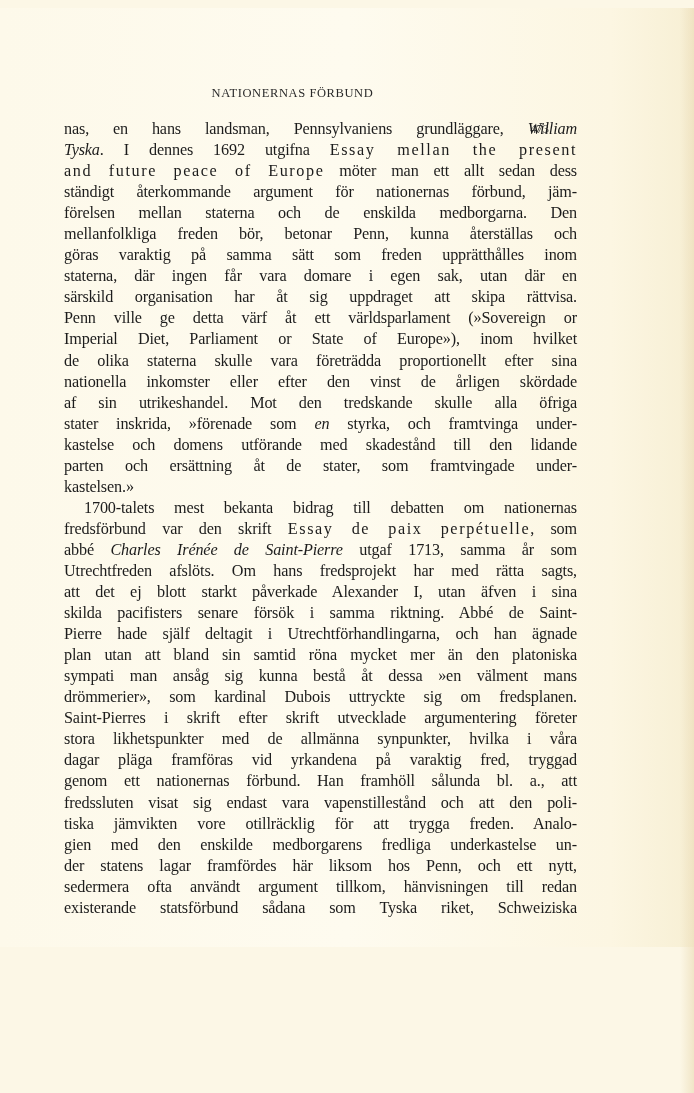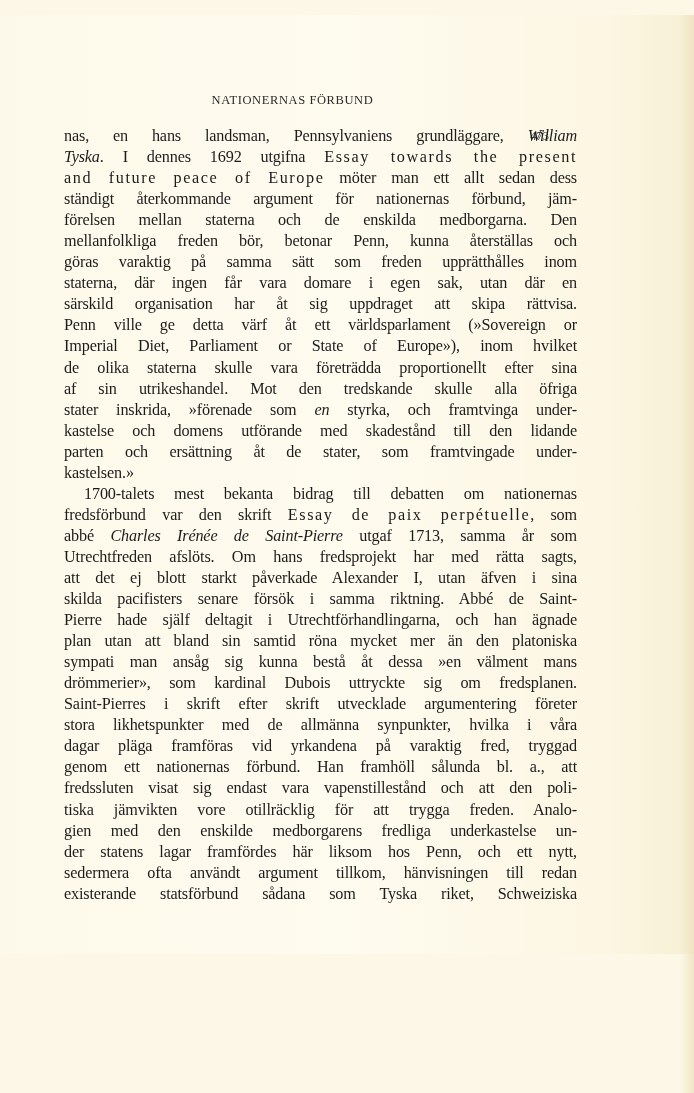--- a/index.html
+++ b/index.html
@@ -8,21 +8,21 @@
     }
     body {
       width: 694px;
       height: 1093px;
       background: #fcf7e6;
       position: relative;
       overflow: hidden;
     }
     .page {
       position: absolute;
-      left: 0; top: 15px;
+      left: 0; top: 8px;
       width: 694px; height: 939px;
       background: linear-gradient(to right, #fdf9ea 0%, #fefbef 50%, #fcf6e2 88%, #f7efd4 100%);
     }
     .page-edge {
       position: absolute;
       right: 0; top: 0;
       width: 14px; height: 1093px;
       background: linear-gradient(to right, rgba(240,228,195,0) 0%, rgba(236,222,186,0.7) 100%);
     }
     .running-head {
@@ -86,31 +86,32 @@
 <div class="page">
   <div class="page-edge"></div>
 
   <div class="running-head">
     <span class="running-title">NATIONERNAS FÖRBUND</span>
     <span class="page-number">473</span>
   </div>
 
   <div class="body-text" id="body-text">
       <span class="line"><span class="seg">nas, en hans landsman, Pennsylvaniens grundläggare, </span><span class="seg italic">William</span></span>
-      <span class="line"><span class="seg italic">Tyska</span><span class="seg">. I dennes 1692 utgifna </span><span class="seg spaced">Essay towards the present</span></span>
+      <span class="line"><span class="seg italic">Tyska</span><span class="seg">. I dennes 1692 utgifna </span><span class="seg spaced">Essay mellan the present</span></span>
       <span class="line"><span class="seg spaced">and future peace of Europe</span><span class="seg"> möter man ett allt sedan dess</span></span>
       <span class="line"><span class="seg">ständigt återkommande argument för nationernas förbund, jäm-</span></span>
       <span class="line"><span class="seg">förelsen mellan staterna och de enskilda medborgarna. Den</span></span>
       <span class="line"><span class="seg">mellanfolkliga freden bör, betonar Penn, kunna återställas och</span></span>
       <span class="line"><span class="seg">göras varaktig på samma sätt som freden upprätthålles inom</span></span>
       <span class="line"><span class="seg">staterna, där ingen får vara domare i egen sak, utan där en</span></span>
       <span class="line"><span class="seg">särskild organisation har åt sig uppdraget att skipa rättvisa.</span></span>
       <span class="line"><span class="seg">Penn ville ge detta värf åt ett världsparlament (»Sovereign or</span></span>
       <span class="line"><span class="seg">Imperial Diet, Parliament or State of Europe»), inom hvilket</span></span>
       <span class="line"><span class="seg">de olika staterna skulle vara företrädda proportionellt efter sina</span></span>
+      <span class="line"><span class="seg">nationella inkomster eller efter den vinst de årligen skördade</span></span>
       <span class="line"><span class="seg">af sin utrikeshandel. Mot den tredskande skulle alla öfriga</span></span>
       <span class="line"><span class="seg">stater inskrida, »förenade som </span><span class="seg italic">en</span><span class="seg"> styrka, och framtvinga under-</span></span>
       <span class="line"><span class="seg">kastelse och domens utförande med skadestånd till den lidande</span></span>
       <span class="line"><span class="seg">parten och ersättning åt de stater, som framtvingade under-</span></span>
       <span class="line last"><span class="seg">kastelsen.»</span></span>
       <span class="line indent"><span class="seg">1700-talets mest bekanta bidrag till debatten om nationernas</span></span>
       <span class="line"><span class="seg">fredsförbund var den skrift </span><span class="seg spaced">Essay de paix perpétuelle</span><span class="seg">, som</span></span>
       <span class="line"><span class="seg">abbé </span><span class="seg italic">Charles Irénée de Saint-Pierre</span><span class="seg"> utgaf 1713, samma år som</span></span>
       <span class="line"><span class="seg">Utrechtfreden afslöts. Om hans fredsprojekt har med rätta sagts,</span></span>
       <span class="line"><span class="seg">att det ej blott starkt påverkade Alexander I, utan äfven i sina</span></span>

